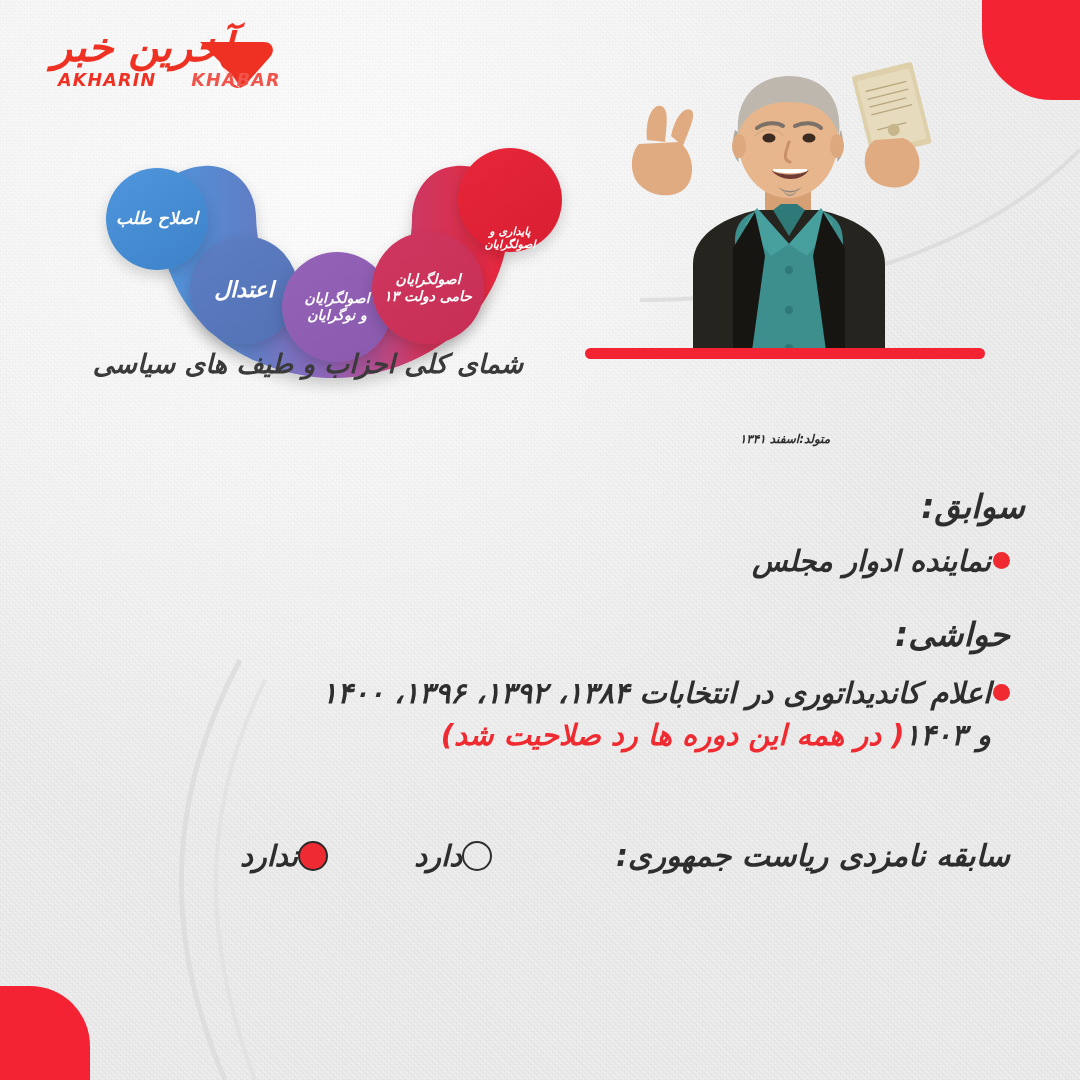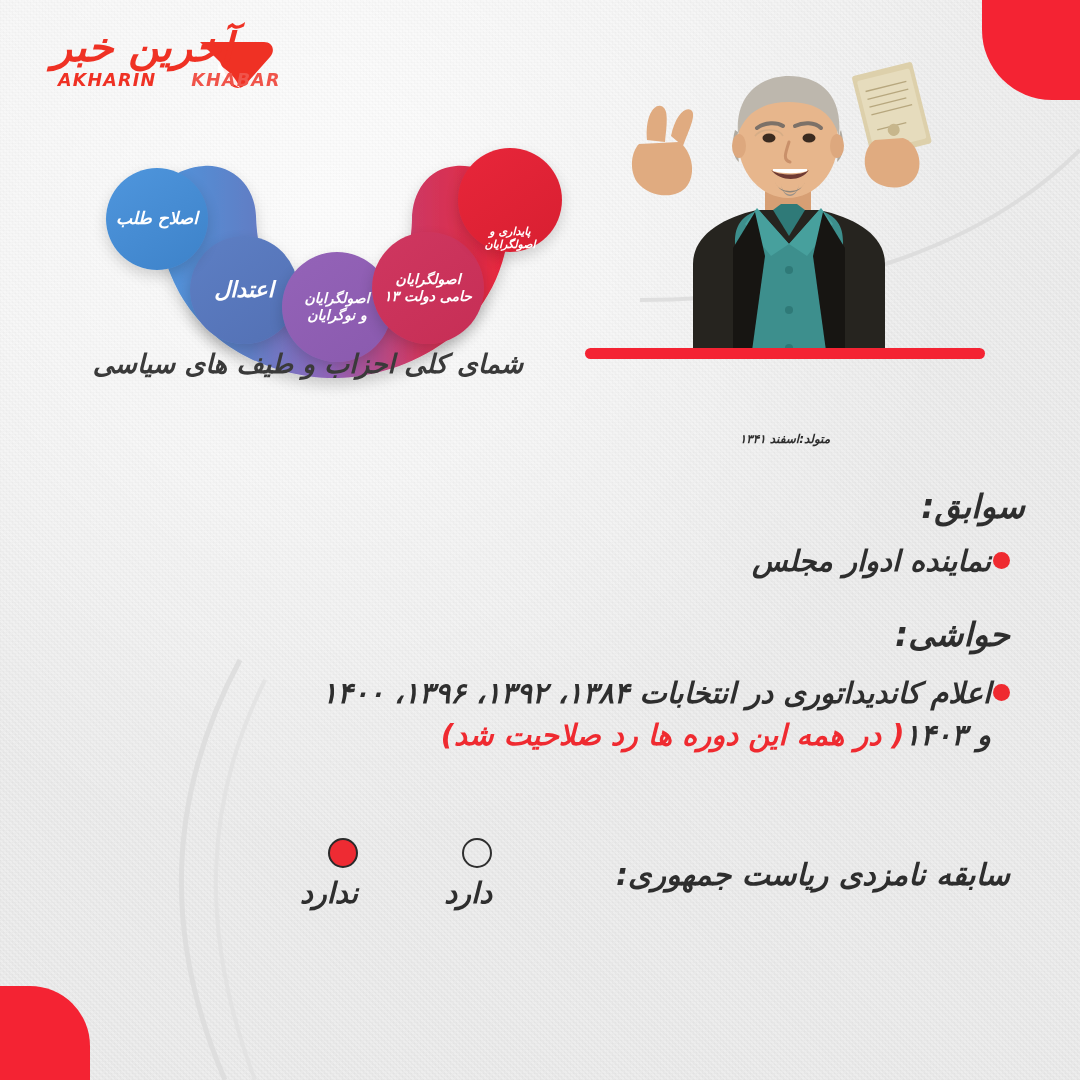--- a/index.html
+++ b/index.html
@@ -124,21 +124,21 @@
   #head-havashi{right:70px;top:615px;}
   #row-havashi{right:70px;top:672px;width:700px;}
   #row-havashi .bullet-text{text-align:right;}
 
   
   #radio-row{
     position:absolute;right:70px;top:838px;width:940px;
     direction:rtl;display:flex;align-items:center;gap:0;
   }
   #radio-label{font-size:30px;font-weight:bold;color:#2e2e2e;white-space:nowrap;}
-  .opt{display:flex;align-items:flex-start;gap:8px;flex-direction:column;}
+  .opt{display:flex;align-items:center;gap:0;}
   .opt .txt{font-size:29px;font-weight:bold;color:#2e2e2e;}
   .ring{
     width:30px;height:30px;border-radius:50%;
     border:2.5px solid #2e2e2e;background:transparent;box-sizing:border-box;
   }
   .ring.filled{background:#ee2b33;border-color:#2a2a2a;}
   #opt-darad{margin-right:124px;}
   #opt-nadarad{margin-right:86px;}
 </style>
 </head>

